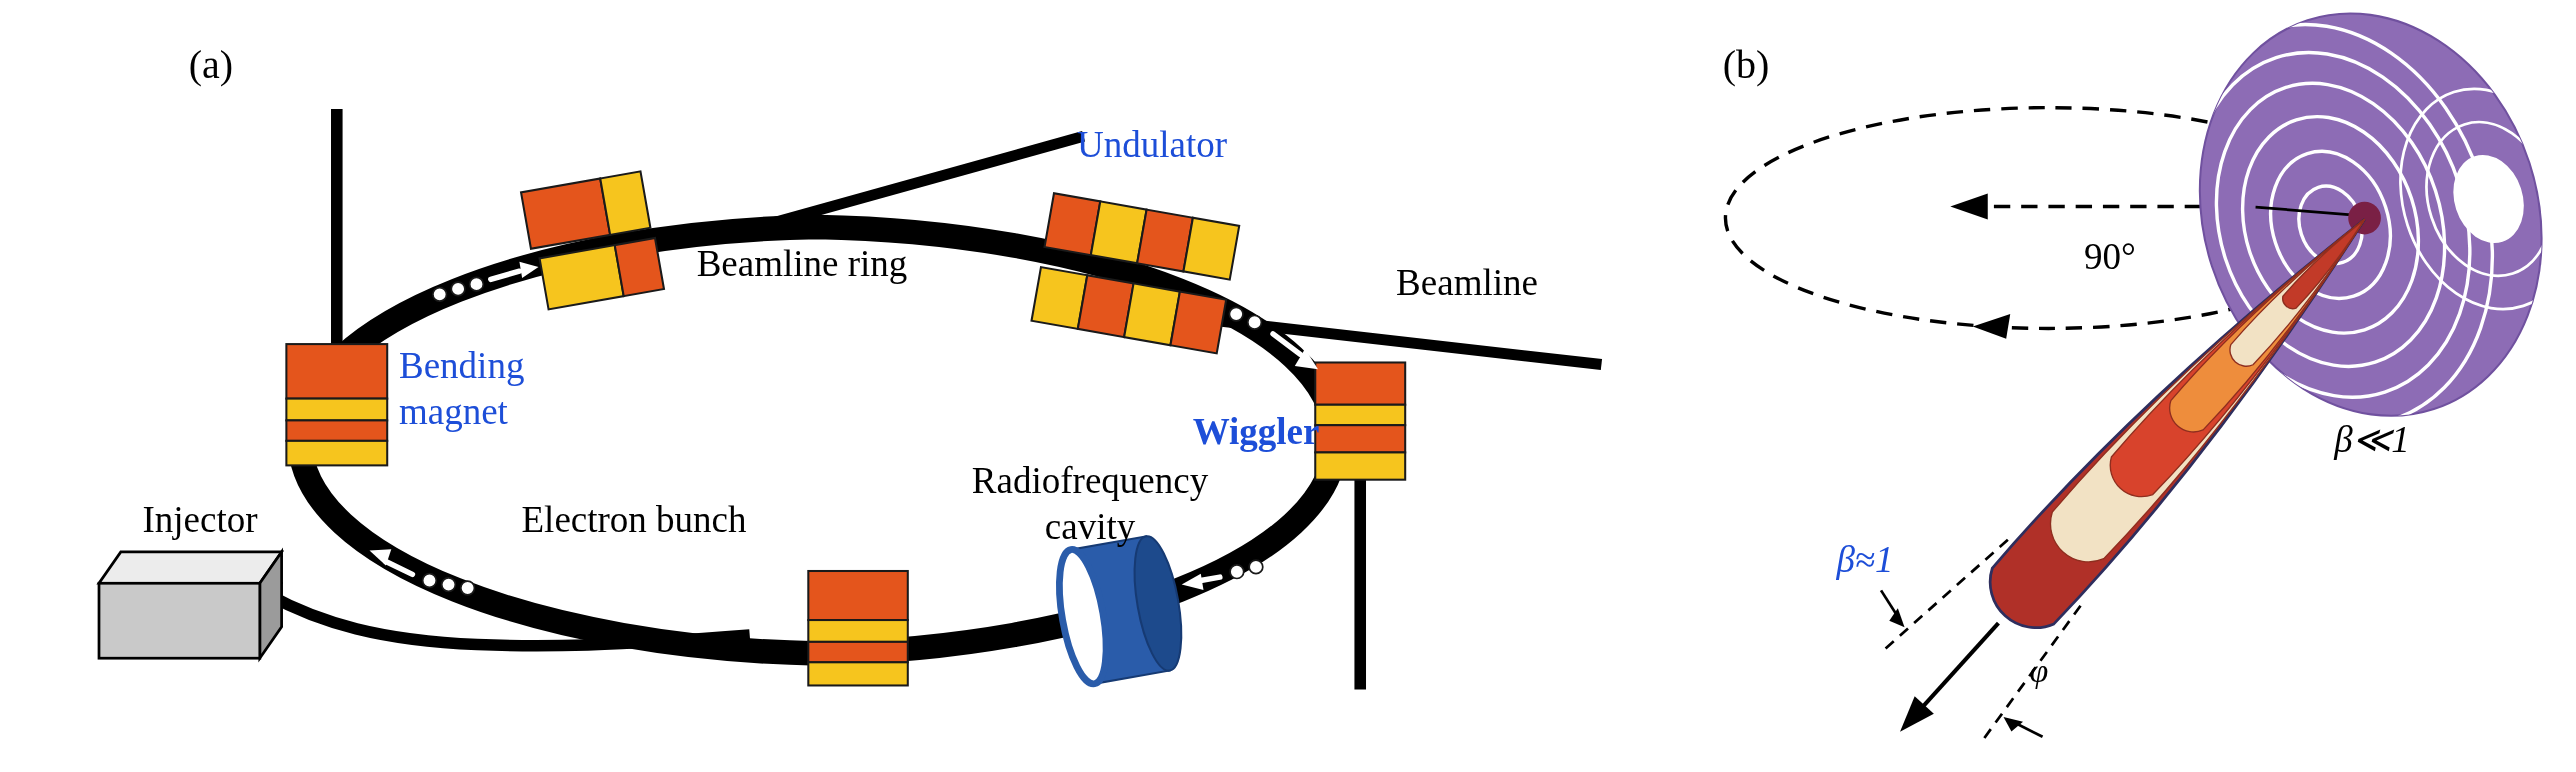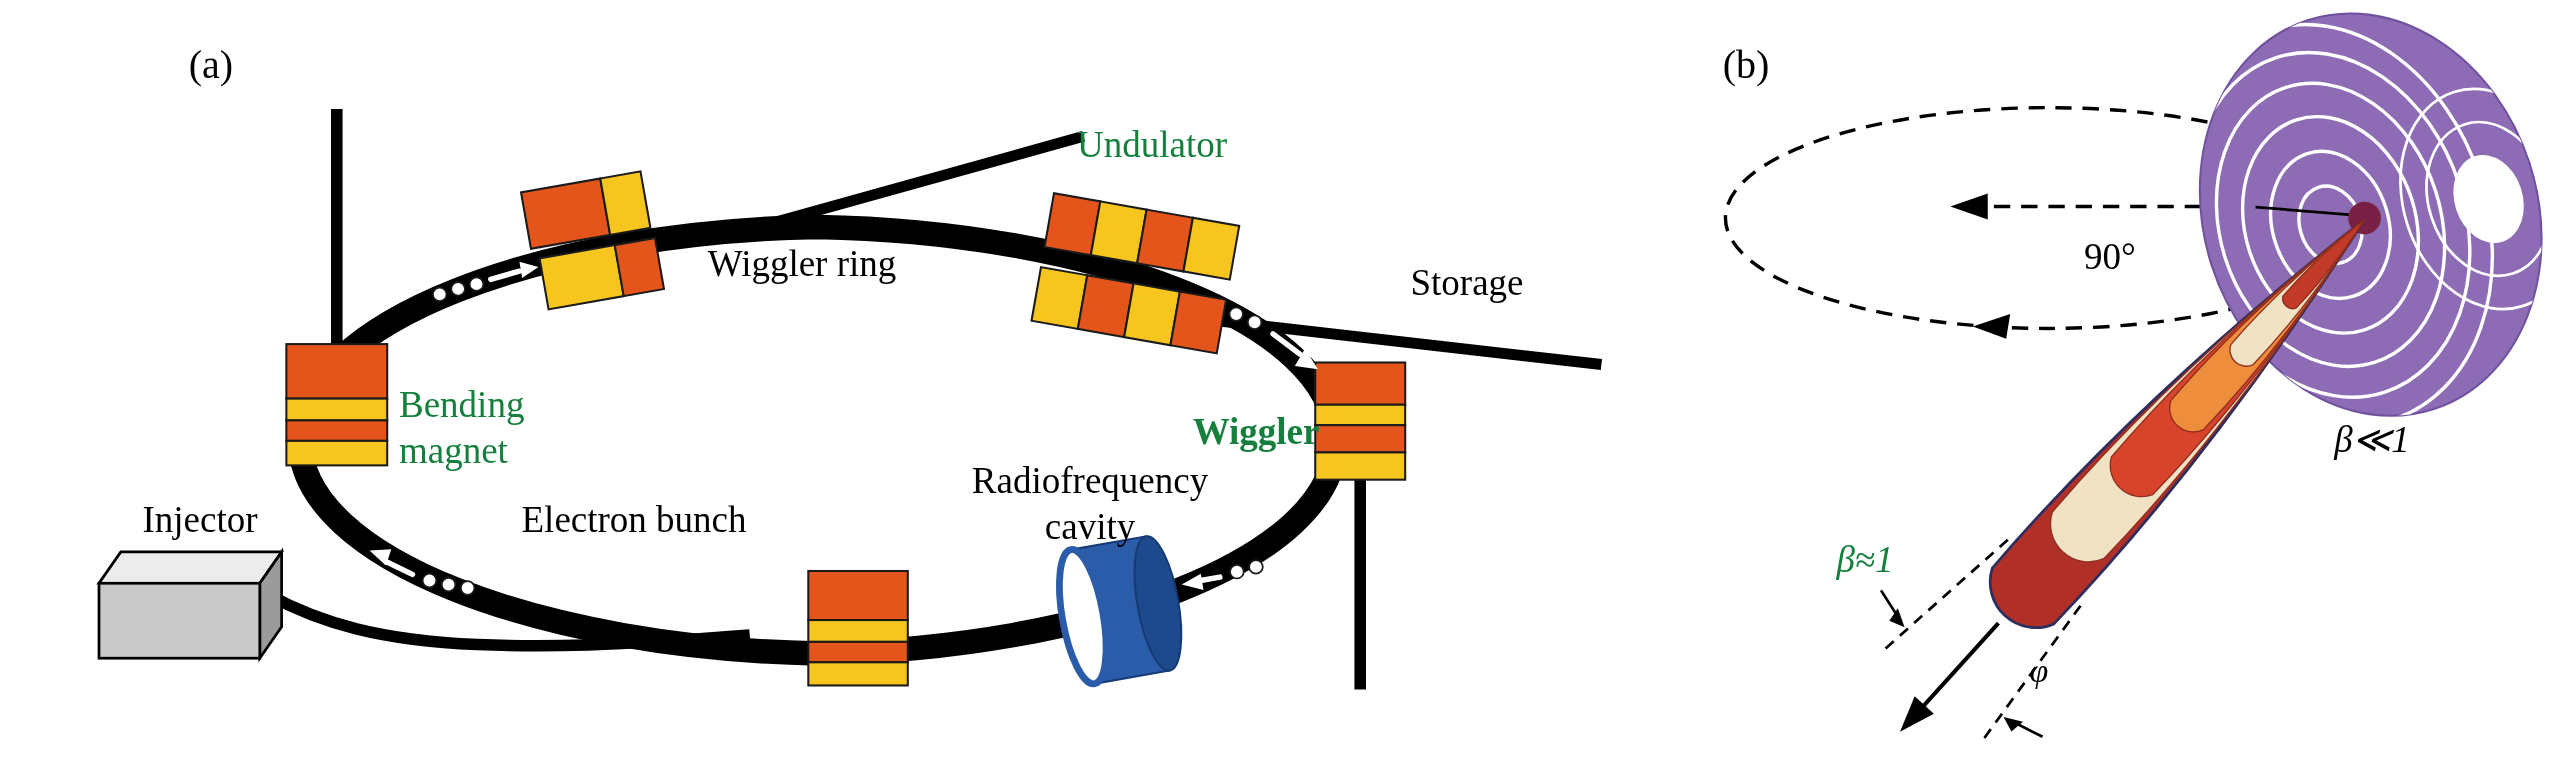--- a/index.html
+++ b/index.html
@@ -14,21 +14,21 @@
   svg.layer { position:absolute; left:0; top:0; width:2576px; height:772px; }
   .lbl {
     position: absolute;
     font-size: 37px;
     color: #000;
     white-space: nowrap;
     line-height: 1.24;
     z-index: 5;
   }
   .ctr { transform: translate(-50%,-50%); text-align: center; }
-  .red { color: #15803d; }
+  .red { color: #1d4ed8; }
   .panel-label { font-size: 40px; }
   .phi { font-style: italic; font-size: 34px; }
   .it { font-style: italic; }
 </style>
 </head>
 <body>
 
 <div class="figure">
 
   <svg class="layer" viewBox="0 0 3780 1133">
@@ -175,28 +175,28 @@
           <line x1="800" y1="0" x2="975" y2="0" stroke="#000" stroke-width="6"></line>
           <polygon points="1015,0 962,-19 962,19" fill="#000"></polygon>
         </g>
       </g>
     </g>
   </svg>
 
   <div class="lbl ctr panel-label" style="left:211px; top:65px;">(a)</div>
   <div class="lbl ctr" style="left:157px; top:520px;margin-left:43px;">Injector</div>
 
-  <div class="lbl red" style="left:399px; top:343px;margin-top:39px;">
+  <div class="lbl red" style="left:399px; top:343px;">
     <div>Bending</div>
     <div>magnet</div>
   </div>
 
-  <div class="lbl ctr" style="left:802px; top:264px;">Wiggler ring</div>
+  <div class="lbl ctr" style="left:802px; top:264px;">Beamline ring</div>
   <div class="lbl ctr red" style="left:1152px; top:145px;">Undulator</div>
-  <div class="lbl ctr" style="left:1467px; top:283px;">Storage</div>
+  <div class="lbl ctr" style="left:1467px; top:283px;">Beamline</div>
   <div class="lbl ctr red" style="left:1256px; top:432px;font-weight:bold;">Wiggler</div>
   <div class="lbl ctr" style="left:634px; top:520px;">Electron bunch</div>
 
   <div class="lbl ctr" style="left:1090px; top:504px;">
     <div>Radiofrequency</div>
     <div>cavity</div>
   </div>
 
   <div class="lbl ctr panel-label" style="left:1746px; top:65px;">(b)</div>
   <div class="lbl ctr" style="left:2110px; top:257px;">90°</div>

